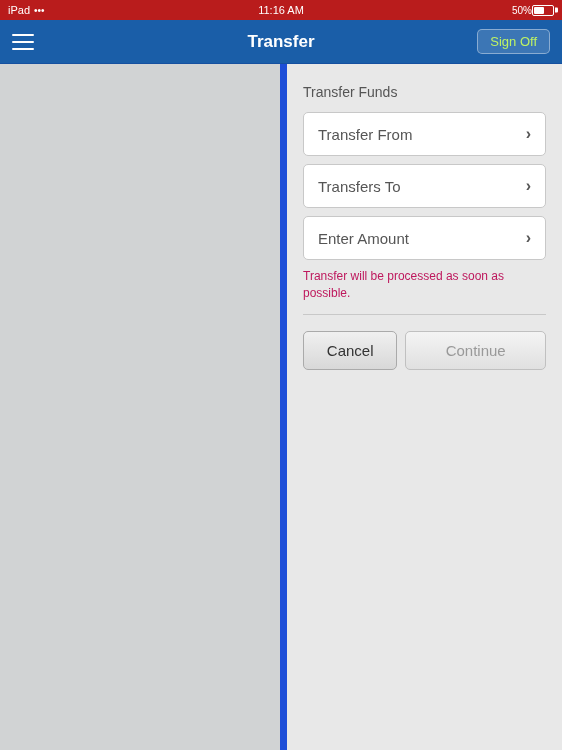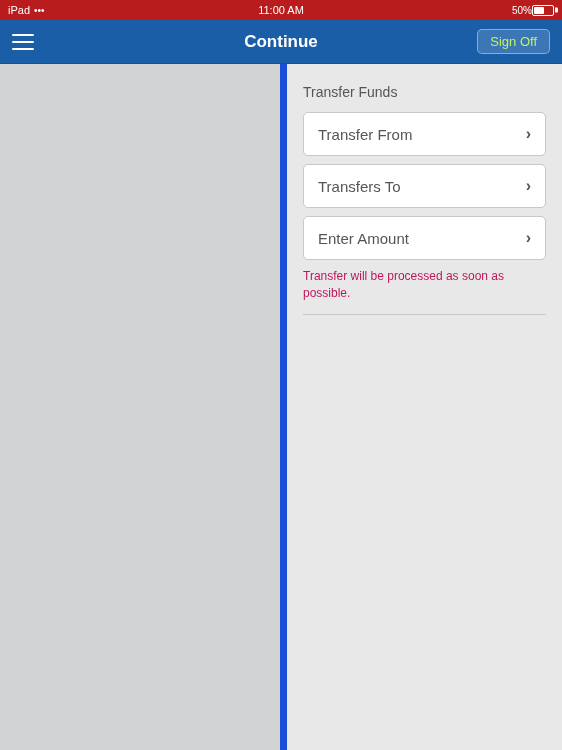--- a/index.html
+++ b/index.html
@@ -214,36 +214,36 @@
     }
   </style>
 </head>
 <body>
 
 <div class="status-bar">
   <div class="status-left">
     <span>iPad</span>
     <span class="wifi-icon">•••</span>
   </div>
-  <span class="status-center">11:00 AM</span>
+  <span class="status-center">11:16 AM</span>
   <div class="status-right">
     <span>50%</span>
     <div class="battery-icon">
       <div class="battery-fill"></div>
     </div>
   </div>
 </div>
 
 <div class="nav-bar">
   <div class="nav-menu-icon">
     <span></span>
     <span></span>
     <span></span>
   </div>
-  <span class="nav-title">Continue</span>
+  <span class="nav-title">Transfer</span>
   <button class="sign-off-btn">Sign Off</button>
 </div>
 
 <div class="main-layout">
 
   <div class="left-panel"></div>
 
   <div class="right-panel">
 
     <div class="section-title">Transfer Funds</div>
@@ -260,15 +260,19 @@
 
     <div class="form-item">
       <span class="form-item-label">Enter Amount</span>
       <span class="form-item-chevron">›</span>
     </div>
 
     <div class="notice-text">Transfer will be processed as soon as possible.</div>
 
     <div class="divider"></div>
 
+    <div class="button-row">
+      <button class="btn-cancel">Cancel</button>
+      <button class="btn-continue">Continue</button>
+    </div>
 
   </div>
 </div>
 
 </body></html>

